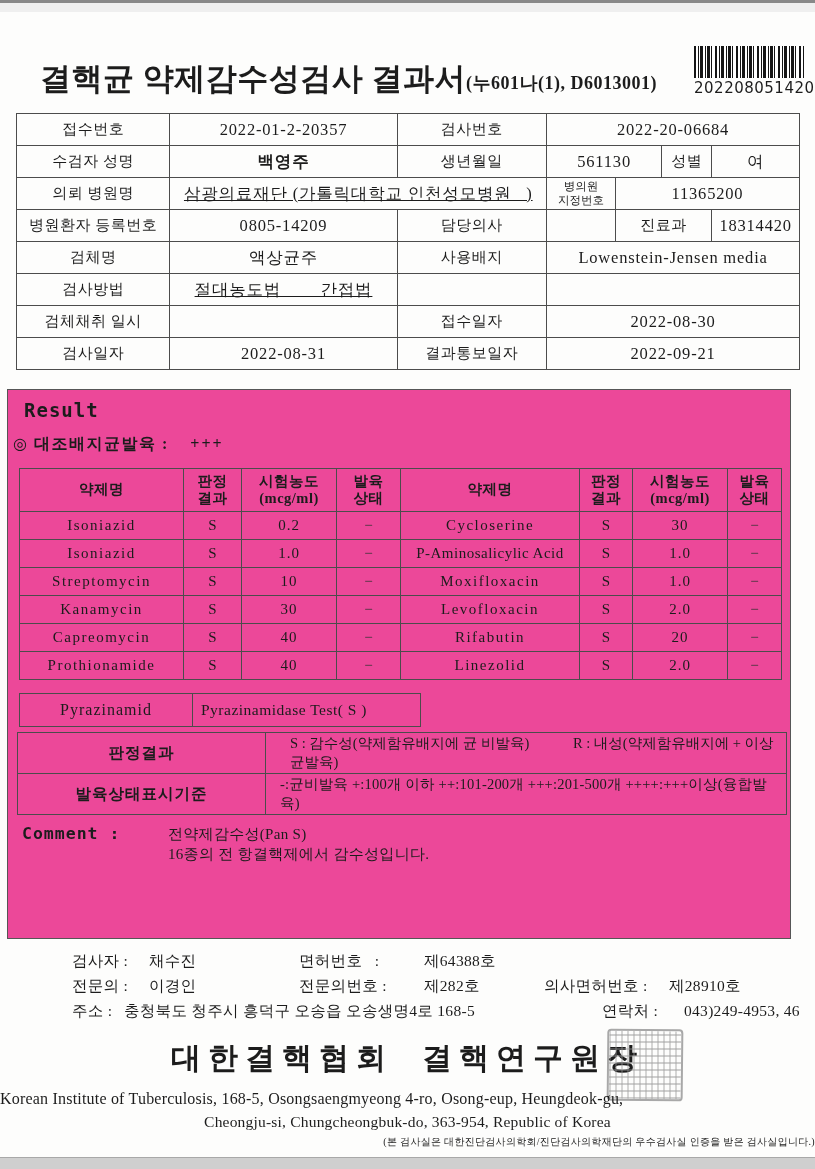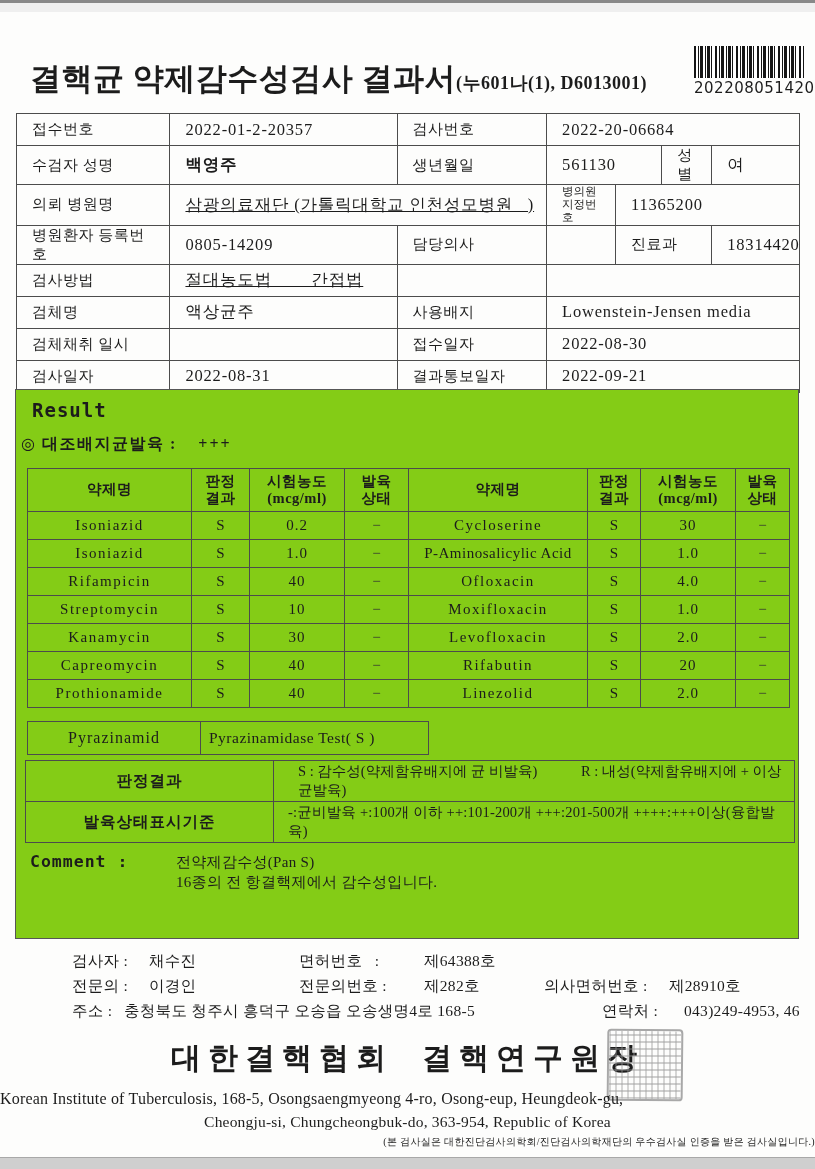--- a/index.html
+++ b/index.html
@@ -2,41 +2,41 @@
 <html><head>
 <meta charset="utf-8">
 <style>
   html,body{margin:0;padding:0;background:#ffffff;}
   .page{position:relative;width:815px;height:1169px;background:#fdfdfc;overflow:hidden;
         font-family:"Liberation Serif","DejaVu Serif",serif;color:#1c1c1c;}
   .edge-top{position:absolute;top:0;left:0;right:0;height:9px;background:#efefef;border-top:3px solid #888;}
   .edge-bottom{position:absolute;bottom:0;left:0;right:0;height:11px;background:#cfcfcf;border-top:1px solid #a8a8a8;}
 
   
-  .title-wrap{position:absolute;left:30px;top:58px;white-space:nowrap;}
+  .title-wrap{position:absolute;left:40px;top:58px;white-space:nowrap;}
   .doc-title{display:inline;font-size:31px;font-weight:700;letter-spacing:0.5px;}
   .doc-title-suffix{display:inline;font-size:18px;font-weight:600;letter-spacing:0.5px;}
   .barcode{position:absolute;left:694px;top:46px;width:110px;}
   .barcode-bars{height:32px;background:repeating-linear-gradient(90deg,
       #151515 0 2px,#fff 2px 4px,#151515 4px 5px,#fff 5px 6px,#151515 6px 9px,#fff 9px 11px,
       #151515 11px 12px,#fff 12px 13px,#151515 13px 16px,#fff 16px 17px,#151515 17px 18px,#fff 18px 21px);}
   .barcode-num{font-family:"DejaVu Sans","Liberation Sans",sans-serif;font-size:15px;letter-spacing:0.5px;text-align:center;margin-top:1px;}
 
   
   .info-table{position:absolute;left:16px;top:113px;width:784px;border-collapse:collapse;table-layout:fixed;}
-  .info-table td{border:1.5px solid #4c4c4c;height:31px;vertical-align:middle;padding:0 15px;overflow:hidden;}
+  .info-table td{border:1.5px solid #4c4c4c;height:31px;text-align:center;vertical-align:middle;padding:0 4px;overflow:hidden;}
   .ilabel{font-size:15px;letter-spacing:0.5px;}
   .ival{font-size:16.5px;letter-spacing:0.8px;}
   .bold{font-weight:700;}
   .pre{white-space:pre-line;line-height:1.15;}
   .prespace{white-space:pre;text-decoration:underline;}
   .small-label{font-size:11.5px;letter-spacing:0;}
 
   
-  .result-box{position:absolute;left:15px;top:389px;width:782px;height:548px;border:1.5px solid #565656;background:#84cc16;}
+  .result-box{position:absolute;left:7px;top:389px;width:782px;height:548px;border:1.5px solid #565656;background:#ec4899;}
   .result-heading{margin:9px 0 0 16px;font-family:"DejaVu Sans Mono","Liberation Mono",monospace;font-size:19px;font-weight:600;letter-spacing:1px;}
   .control-line{margin:13px 0 0 5px;font-size:16px;font-weight:600;letter-spacing:1.5px;}
   .control-line .val{margin-left:16px;letter-spacing:2px;}
 
   .drug-table{margin:13px 0 0 11px;width:762px;border-collapse:collapse;table-layout:fixed;}
   .drug-table th{border:1.5px solid #4c4c4c;height:40px;font-size:14.5px;font-weight:600;white-space:pre-line;line-height:1.2;vertical-align:middle;letter-spacing:0.5px;}
   .drug-table td{border:1.5px solid #4c4c4c;height:25px;text-align:center;vertical-align:middle;font-size:15px;overflow:hidden;}
   .dname{letter-spacing:1.5px;}
   .dname-sm{font-size:12.5px;letter-spacing:0.5px;}
   .djudge{font-size:15.5px;}
@@ -122,30 +122,30 @@
     </tr>
     <tr>
       <td class="ilabel">병원환자 등록번호</td>
       <td class="ival">0805-14209</td>
       <td class="ilabel">담당의사</td>
       <td class="ival"></td>
       <td class="ilabel" colspan="2">진료과</td>
       <td class="ival">18314420</td>
     </tr>
     <tr>
+      <td class="ilabel">검체명</td>
+      <td class="ival">액상균주</td>
+      <td class="ilabel">사용배지</td>
+      <td class="ival" colspan="4">Lowenstein-Jensen media</td>
+    </tr>
+    <tr>
       <td class="ilabel">검사방법</td>
       <td class="ival prespace">절대농도법        간접법</td>
       <td class="ilabel"></td>
       <td class="ival" colspan="4"></td>
-    </tr>
-    <tr>
-      <td class="ilabel">검체명</td>
-      <td class="ival">액상균주</td>
-      <td class="ilabel">사용배지</td>
-      <td class="ival" colspan="4">Lowenstein-Jensen media</td>
     </tr>
     <tr>
       <td class="ilabel">검체채취 일시</td>
       <td class="ival"></td>
       <td class="ilabel">접수일자</td>
       <td class="ival" colspan="4">2022-08-30</td>
     </tr>
     <tr>
       <td class="ilabel">검사일자</td>
       <td class="ival">2022-08-31</td>
@@ -204,30 +204,20 @@
         <td class="dname">Isoniazid</td>
         <td class="djudge">S</td>
         <td class="dconc">1.0</td>
         <td class="dgrow">−</td>
         <td class="dname dname-sm">P-Aminosalicylic Acid</td>
         <td class="djudge">S</td>
         <td class="dconc">1.0</td>
         <td class="dgrow">−</td>
       </tr>
       <tr>
-        <td class="dname">Rifampicin</td>
-        <td class="djudge">S</td>
-        <td class="dconc">40</td>
-        <td class="dgrow">−</td>
-        <td class="dname">Ofloxacin</td>
-        <td class="djudge">S</td>
-        <td class="dconc">4.0</td>
-        <td class="dgrow">−</td>
-      </tr>
-      <tr>
         <td class="dname">Streptomycin</td>
         <td class="djudge">S</td>
         <td class="dconc">10</td>
         <td class="dgrow">−</td>
         <td class="dname">Moxifloxacin</td>
         <td class="djudge">S</td>
         <td class="dconc">1.0</td>
         <td class="dgrow">−</td>
       </tr>
       <tr>

